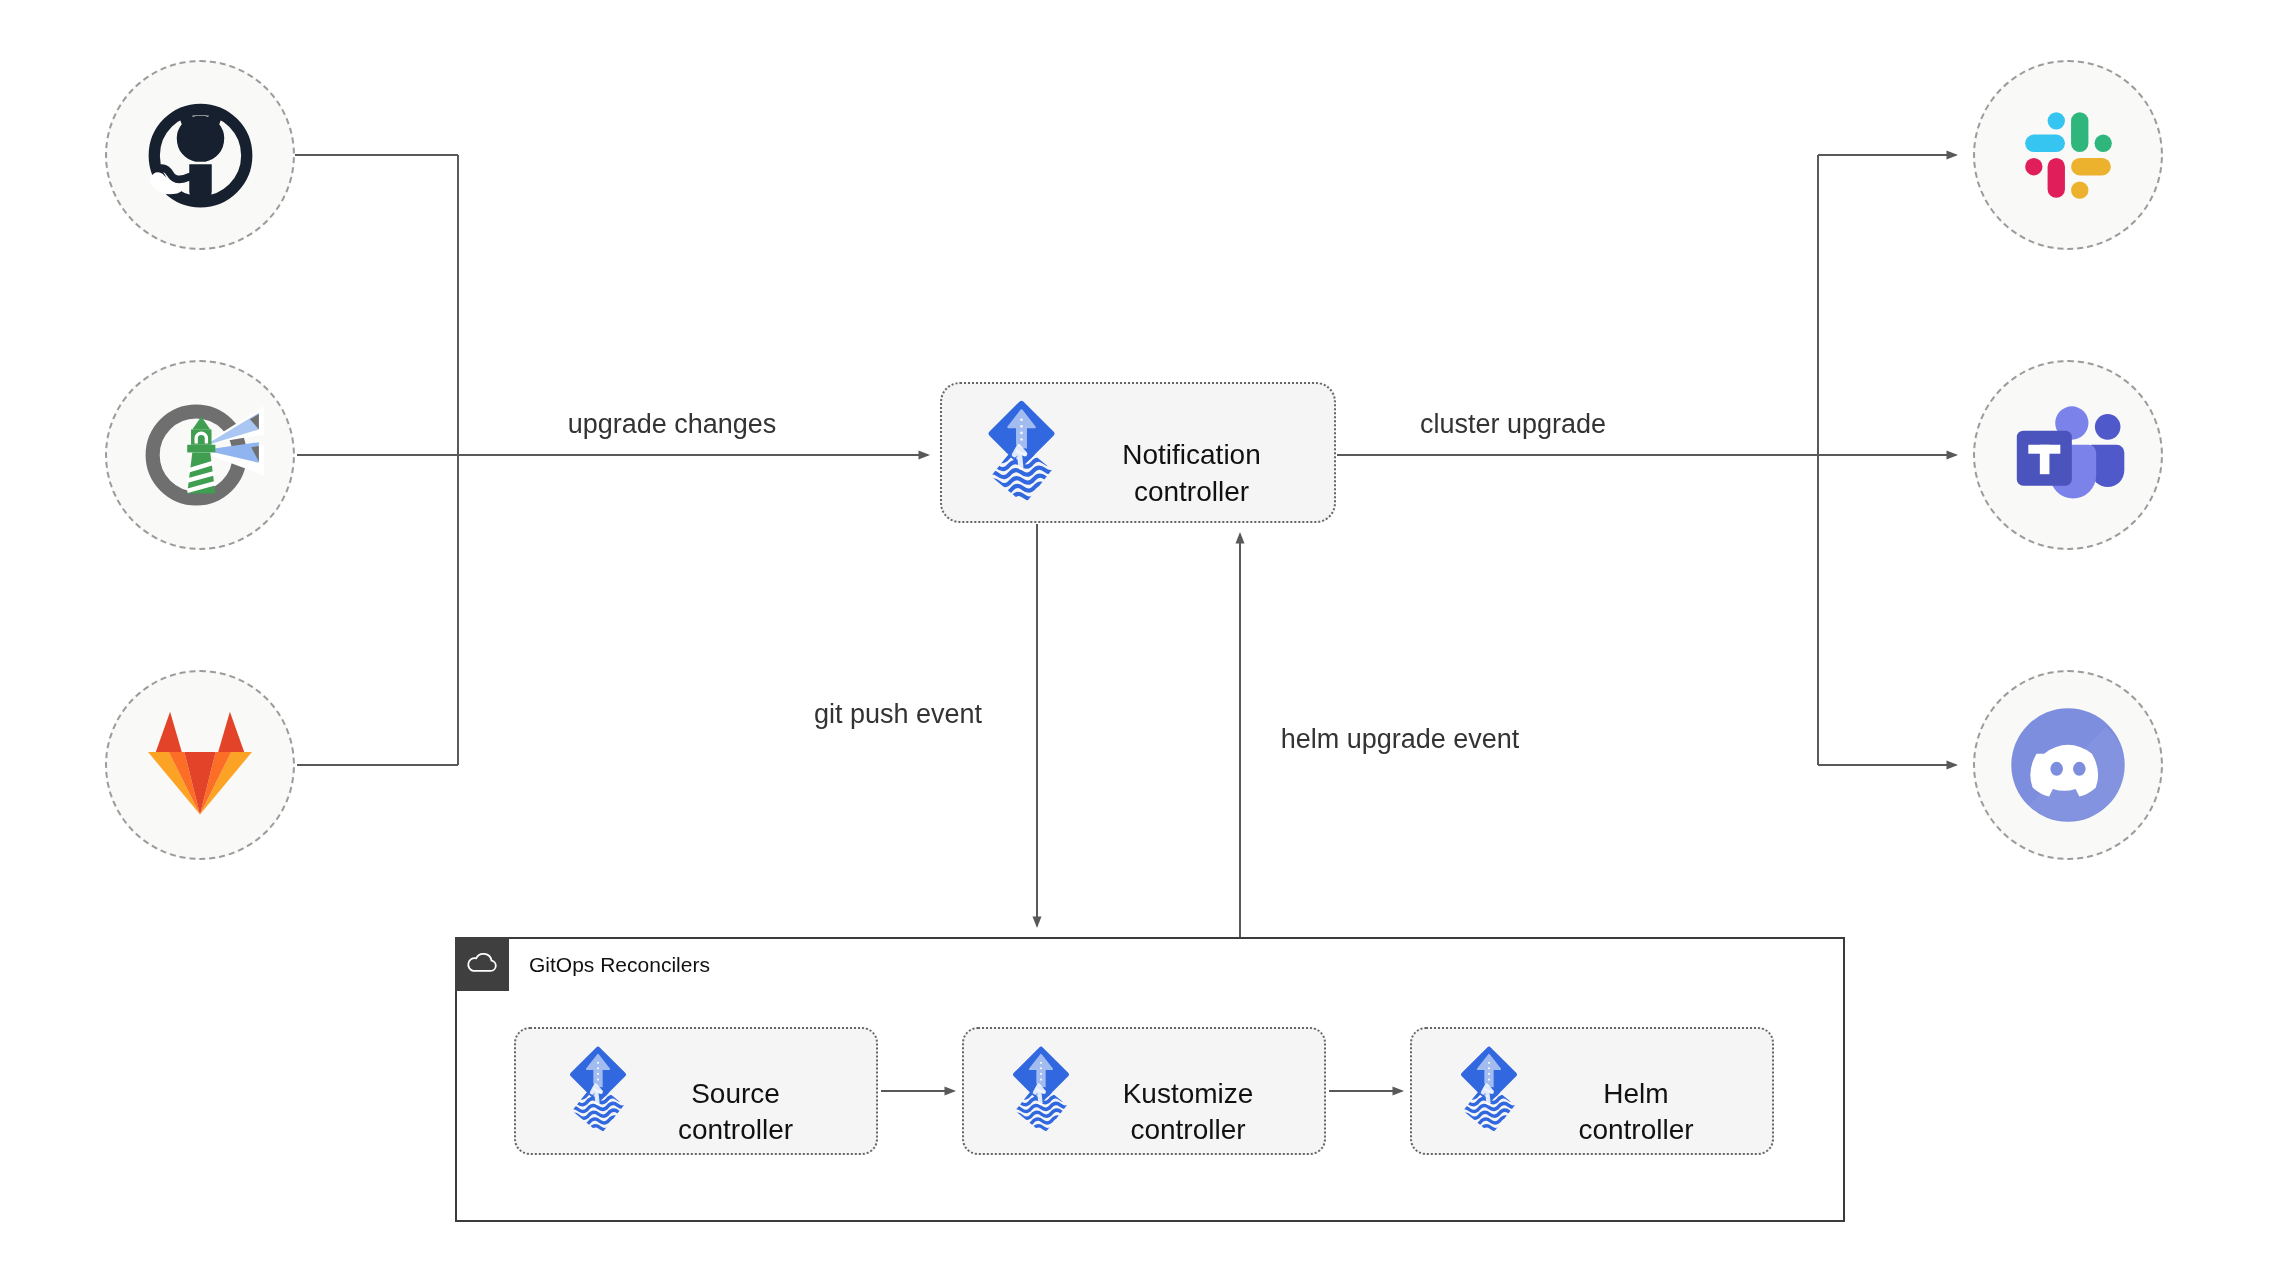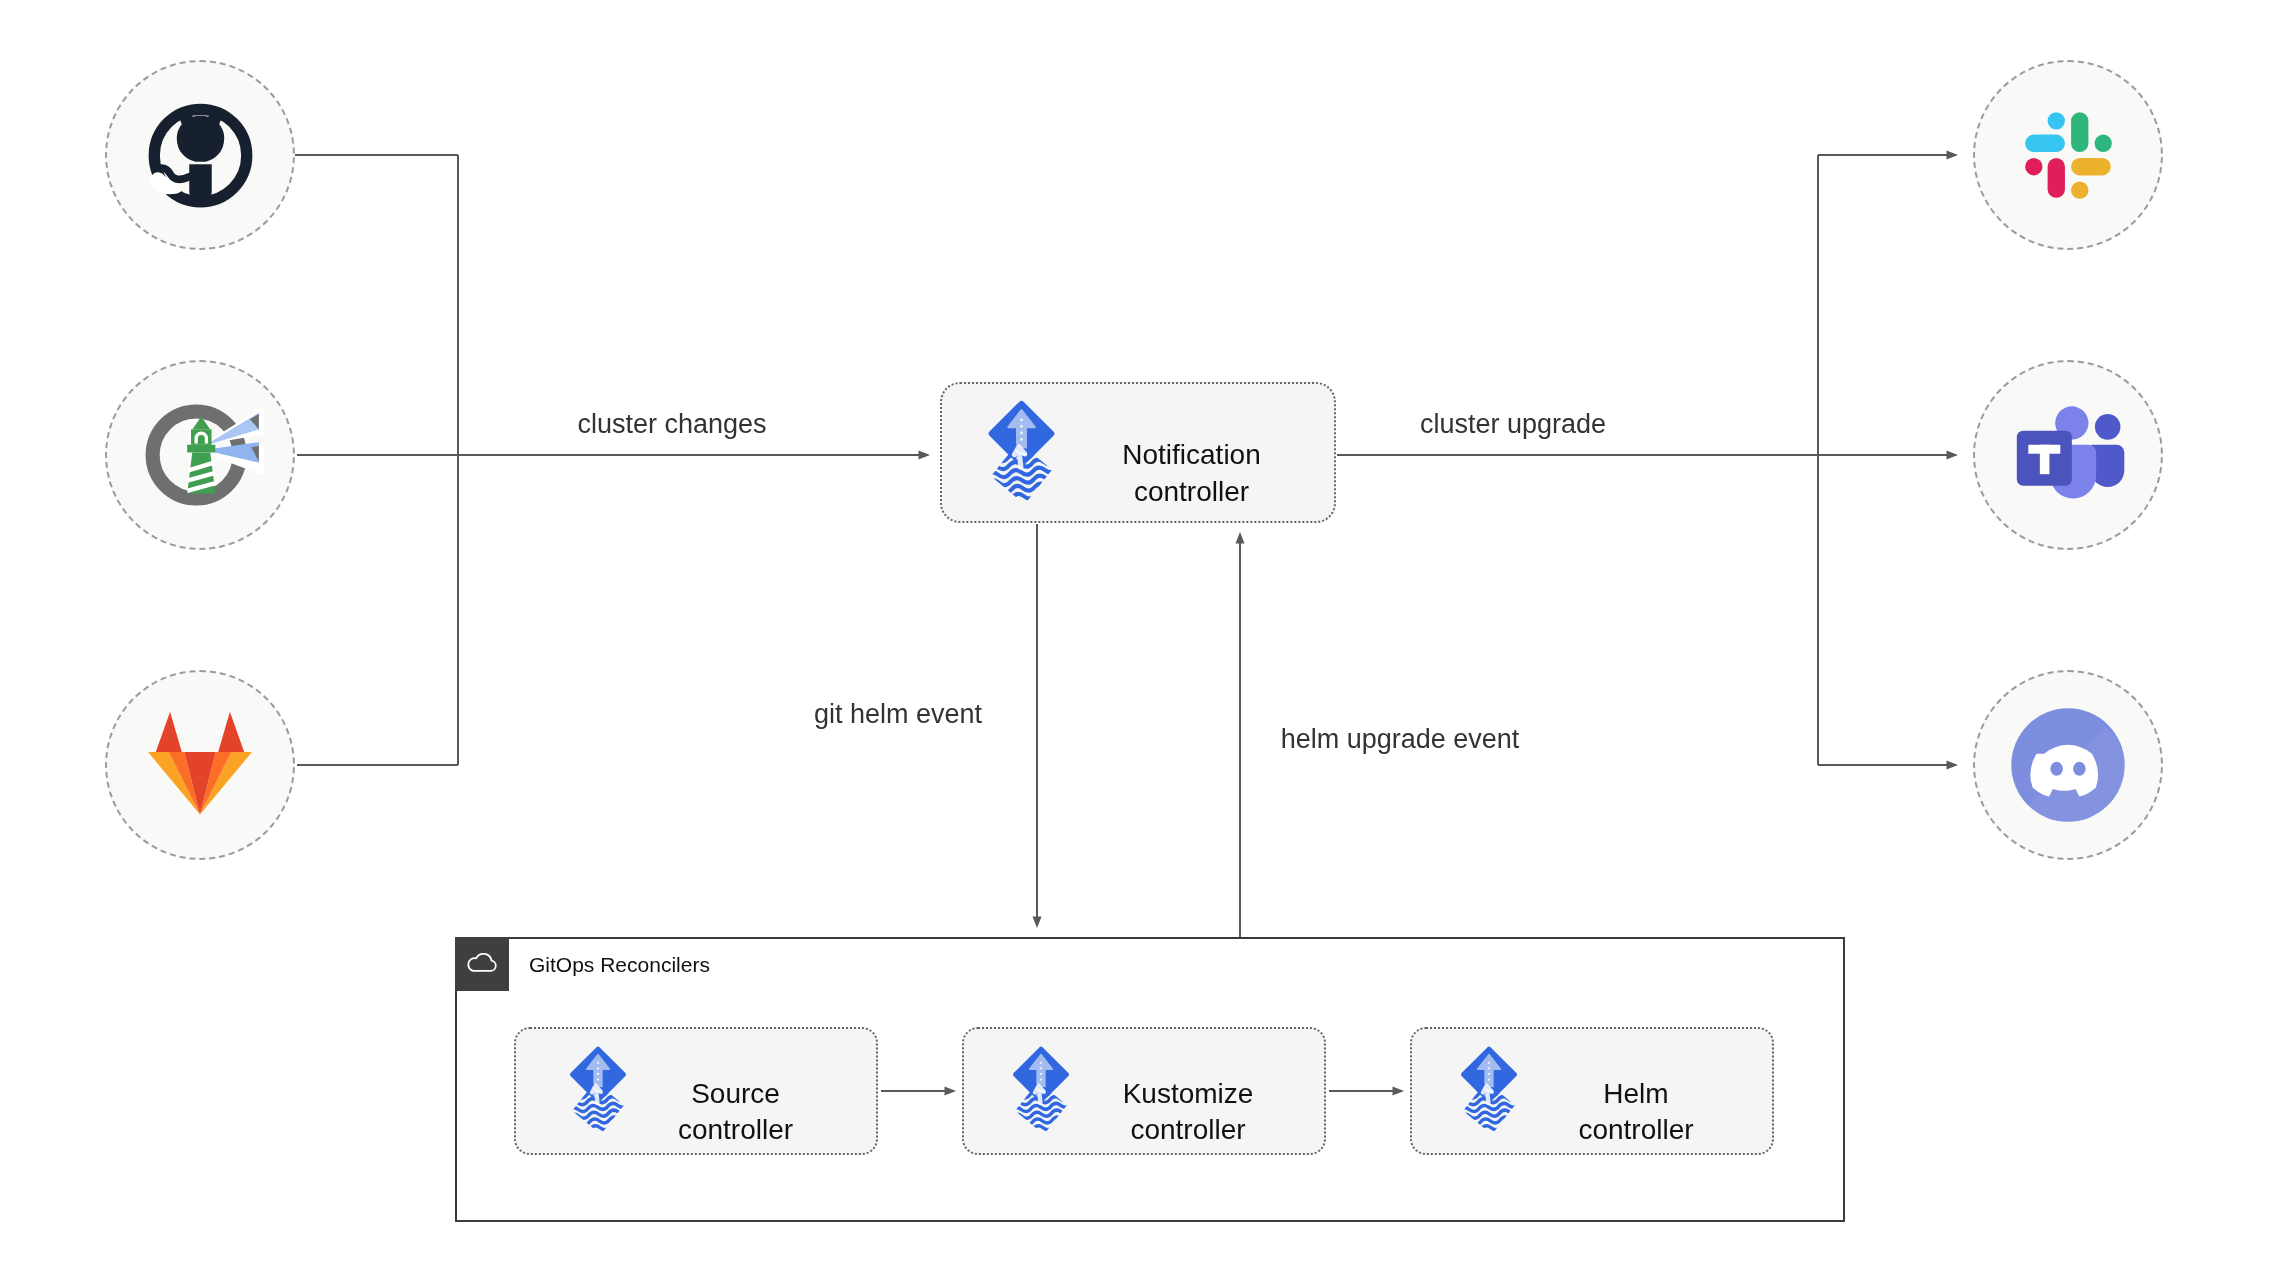--- a/index.html
+++ b/index.html
@@ -161,23 +161,23 @@
     <path d="M458 155 V765"></path>
     <path d="M297 455 H928" marker-end="url(#arrow)"></path>
     <path d="M1337 455 H1956" marker-end="url(#arrow)"></path>
     <path d="M1818 155 V765"></path>
     <path d="M1818 155 H1956" marker-end="url(#arrow)"></path>
     <path d="M1818 765 H1956" marker-end="url(#arrow)"></path>
     <path d="M1037 524 V926" marker-end="url(#arrow)"></path>
     <path d="M1240 937 V534" marker-end="url(#arrow)"></path>
   </svg>
 
-  <div class="edge-label" style="left:672px;top:424px;">cluster changes</div>
+  <div class="edge-label" style="left:672px;top:424px;">upgrade changes</div>
   <div class="edge-label" style="left:1513px;top:424px;">cluster upgrade</div>
-  <div class="edge-label" style="left:898px;top:714px;">git helm event</div>
+  <div class="edge-label" style="left:898px;top:714px;">git push event</div>
   <div class="edge-label" style="left:1400px;top:714px;margin-top:25px;">helm upgrade event</div>
 
   <div class="circle-node" style="left:105px;top:60px;">
     <svg width="125" height="125">
         <use href="#sym-github"></use>
       </svg>
   </div>
   <div class="circle-node" style="left:105px;top:360px;">
     <svg width="128" height="128">
         <use href="#sym-harbor"></use>

